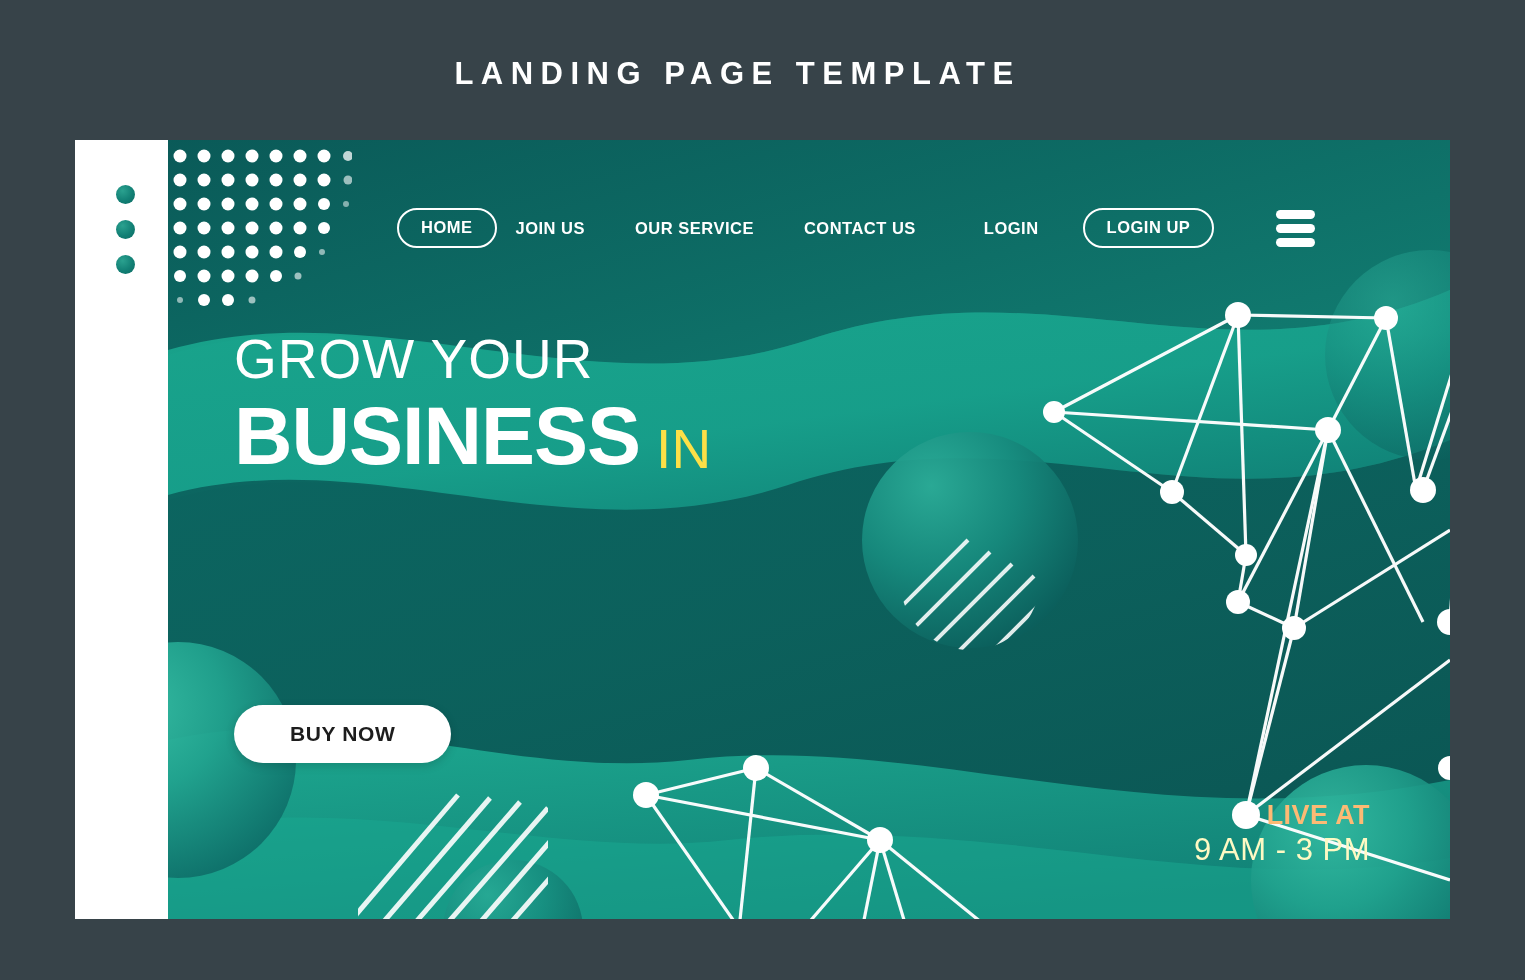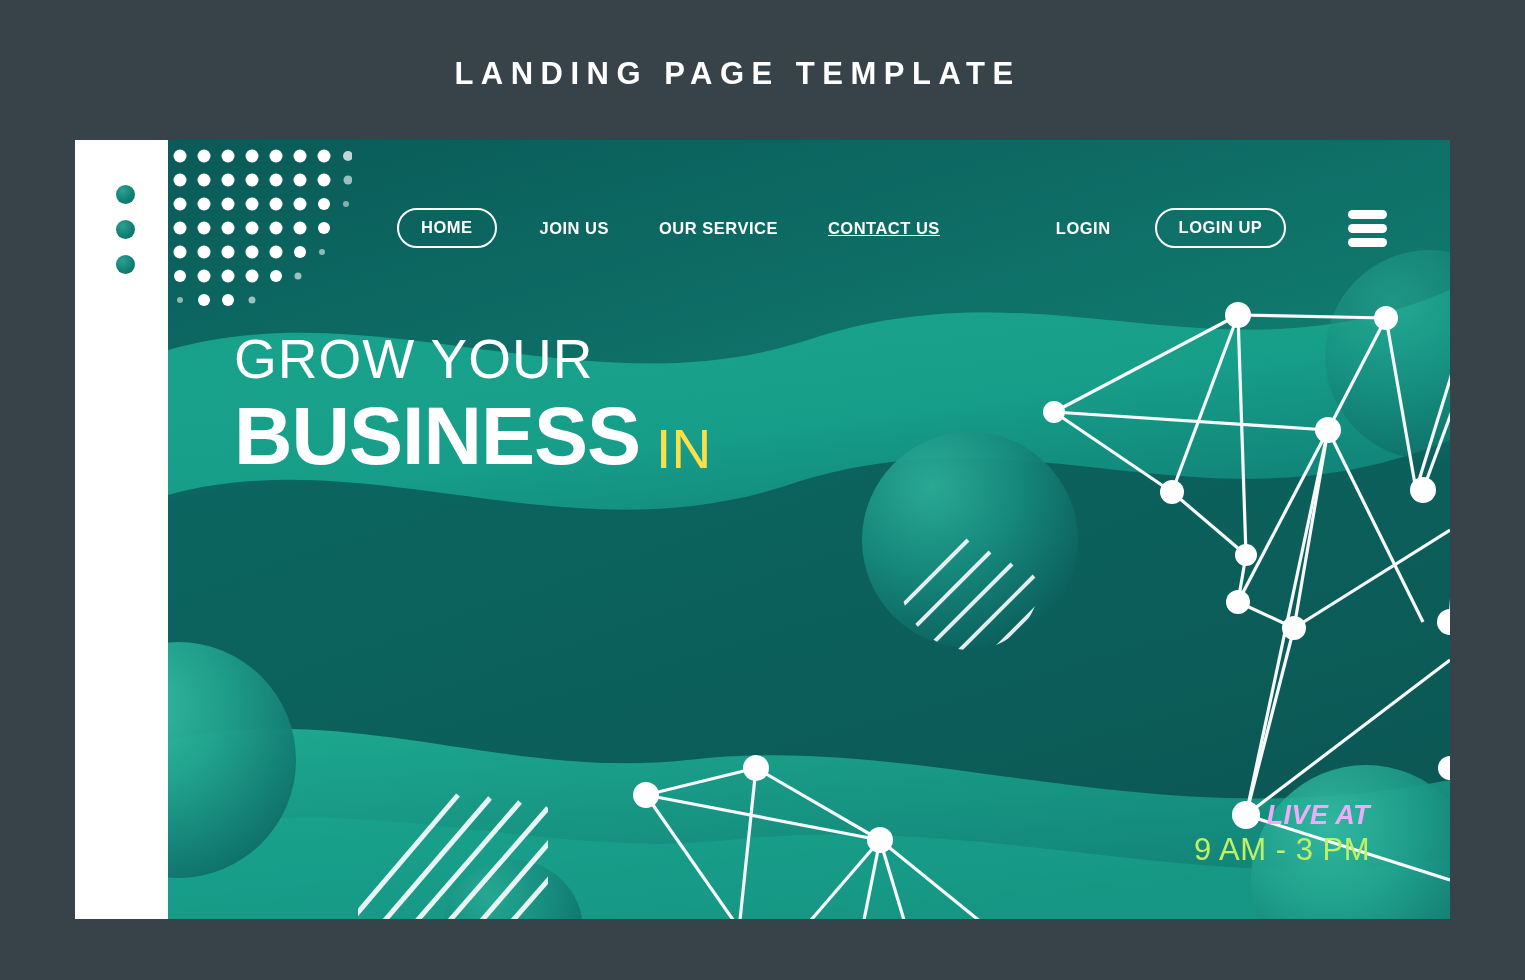--- a/index.html
+++ b/index.html
@@ -76,24 +76,24 @@
     font-weight:bold;
     letter-spacing:0.5px;
     white-space:nowrap;
     cursor:pointer;
   }
   .nav-pill {
     border:2.5px solid #ffffff;
     border-radius:999px;
     padding:8px 22px 9px;
   }
-  #nav-home { margin-right:43px; }
+  #nav-home { margin-right:19px; }
   #nav-joinus { margin-right:50px; }
   #nav-ourservice { margin-right:50px; }
-  #nav-contactus { margin-right:116px;text-decoration:underline; }
+  #nav-contactus { margin-right:68px; }
   #nav-login { margin-right:44px; }
   #nav-signup { margin-right:62px; }
 
   #hamburger {
     display:flex; flex-direction:column; gap:5px;
     cursor:pointer;
   }
   #hamburger span {
     display:block; width:39px; height:9px;
     background:#ffffff; border-radius:5px;
@@ -157,39 +157,38 @@
   }
 
   
   #live-block {
     position:absolute;
     right:80px; top:660px;
     z-index:25;
     text-align:right;
   }
   #live-at {
-    color:#f0abfc;
+    color:#fdba74;
     font-size:27px;
     font-weight:bold;
     letter-spacing:0.4px;
     line-height:1.15;
     white-space:nowrap;
-    font-style:italic;
   }
   #live-bullet {
     display:inline-block;
     width:11px; height:11px;
     border-radius:50%;
     background:#ffffff;
     vertical-align:middle;
     margin-right:9px;
     position:relative; top:-3px;
   }
   #live-time {
-    color:#bef264;
+    color:#fef9c3;
     font-size:31px;
     font-weight:300;
     letter-spacing:0.5px;
     line-height:1.2;
     white-space:nowrap;
   }
 </style>
 </head>
 <body>
 
@@ -425,20 +424,21 @@
   </div>
 
   <div id="hero">
     <div id="hero-line1">GROW YOUR</div>
     <div id="hero-line2">
       <span id="hero-business">BUSINESS</span>
       <span id="hero-in">IN</span>
     </div>
   </div>
 
+  <button id="buy-now">BUY NOW</button>
 
   <div id="live-block">
     <div id="live-at">
       <span id="live-bullet"></span><span>LIVE AT</span>
     </div>
     <div id="live-time">9 AM - 3 PM</div>
   </div>
 
 </div>
 

